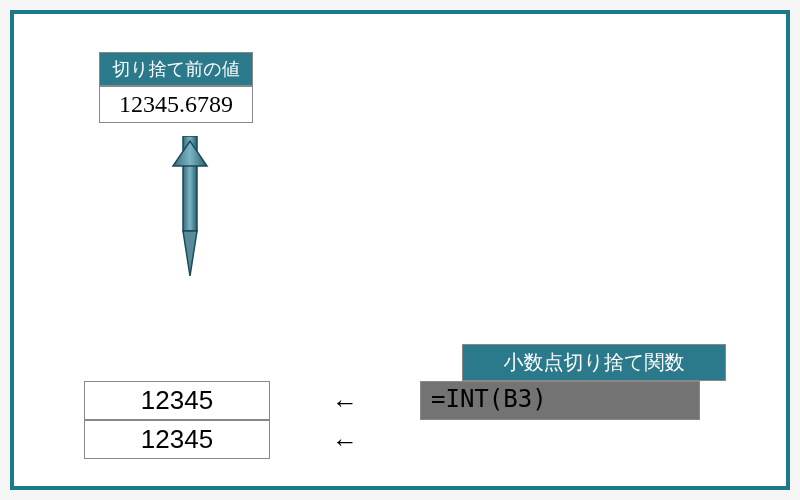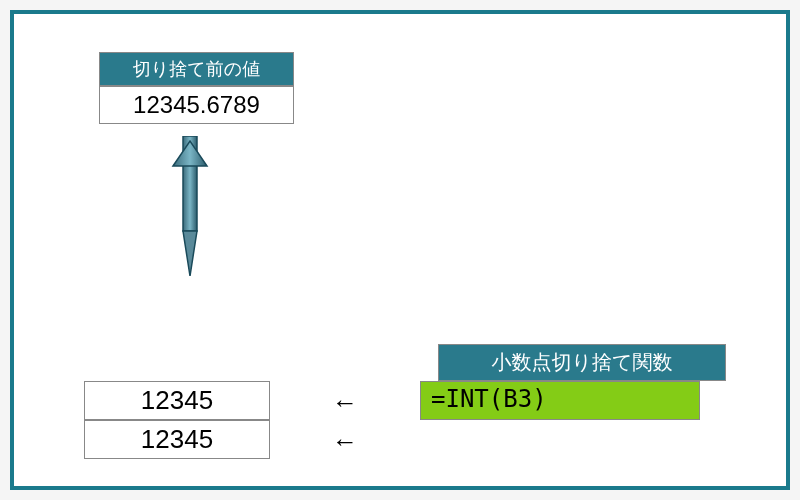--- a/index.html
+++ b/index.html
@@ -17,37 +17,38 @@
       left: 10px;
       right: 10px;
       bottom: 10px;
       border: 4px solid #1a7a8c;
       background: #ffffff;
     }
     .top-box {
       position: absolute;
       top: 38px;
       left: 85px;
-      width: 195px;
+      width: 154px;
     }
     .header-cell {
       background: #2a7a8c;
       color: #fff;
       font-size: 18px;
       text-align: center;
       padding: 4px 6px;
       border: 1px solid #888;
     }
     .value-cell {
       background: #fff;
       color: #000;
       font-size: 24px;
       text-align: center;
       padding: 4px 6px;
       border: 1px solid #888;
+      font-family: Liberation Serif, serif;
     }
     .arrow-down {
       position: absolute;
       top: 122px;
       left: 155px;
     }
     .headline {
       position: absolute;
       top: 185px;
       left: 0;
@@ -68,21 +69,21 @@
       left: 70px;
       right: 60px;
     }
     .func-header {
       background: #2a7a8c;
       color: #fff;
       font-size: 20px;
       text-align: center;
       padding: 4px 8px;
       border: 1px solid #888;
-      width: 288px;
+      width: 264px;
       margin-left: auto;
     }
     .row {
       display: flex;
       align-items: stretch;
     }
     .result-cell {
       width: 186px;
       border: 1px solid #888;
       background: #fff;
@@ -92,21 +93,21 @@
     }
     .arrow-cell {
       width: 150px;
       text-align: center;
       font-size: 26px;
       padding: 3px 6px;
     }
     .formula-cell {
       width: 280px;
       border: 1px solid #888;
-      background: #84cc16;
+      background: #737373;
       font-size: 24px;
       text-align: left;
       padding: 3px 10px;
       font-family: Consolas, monospace;
     }
   </style>
 </head>
 <body>
 
 <div class="frame">

